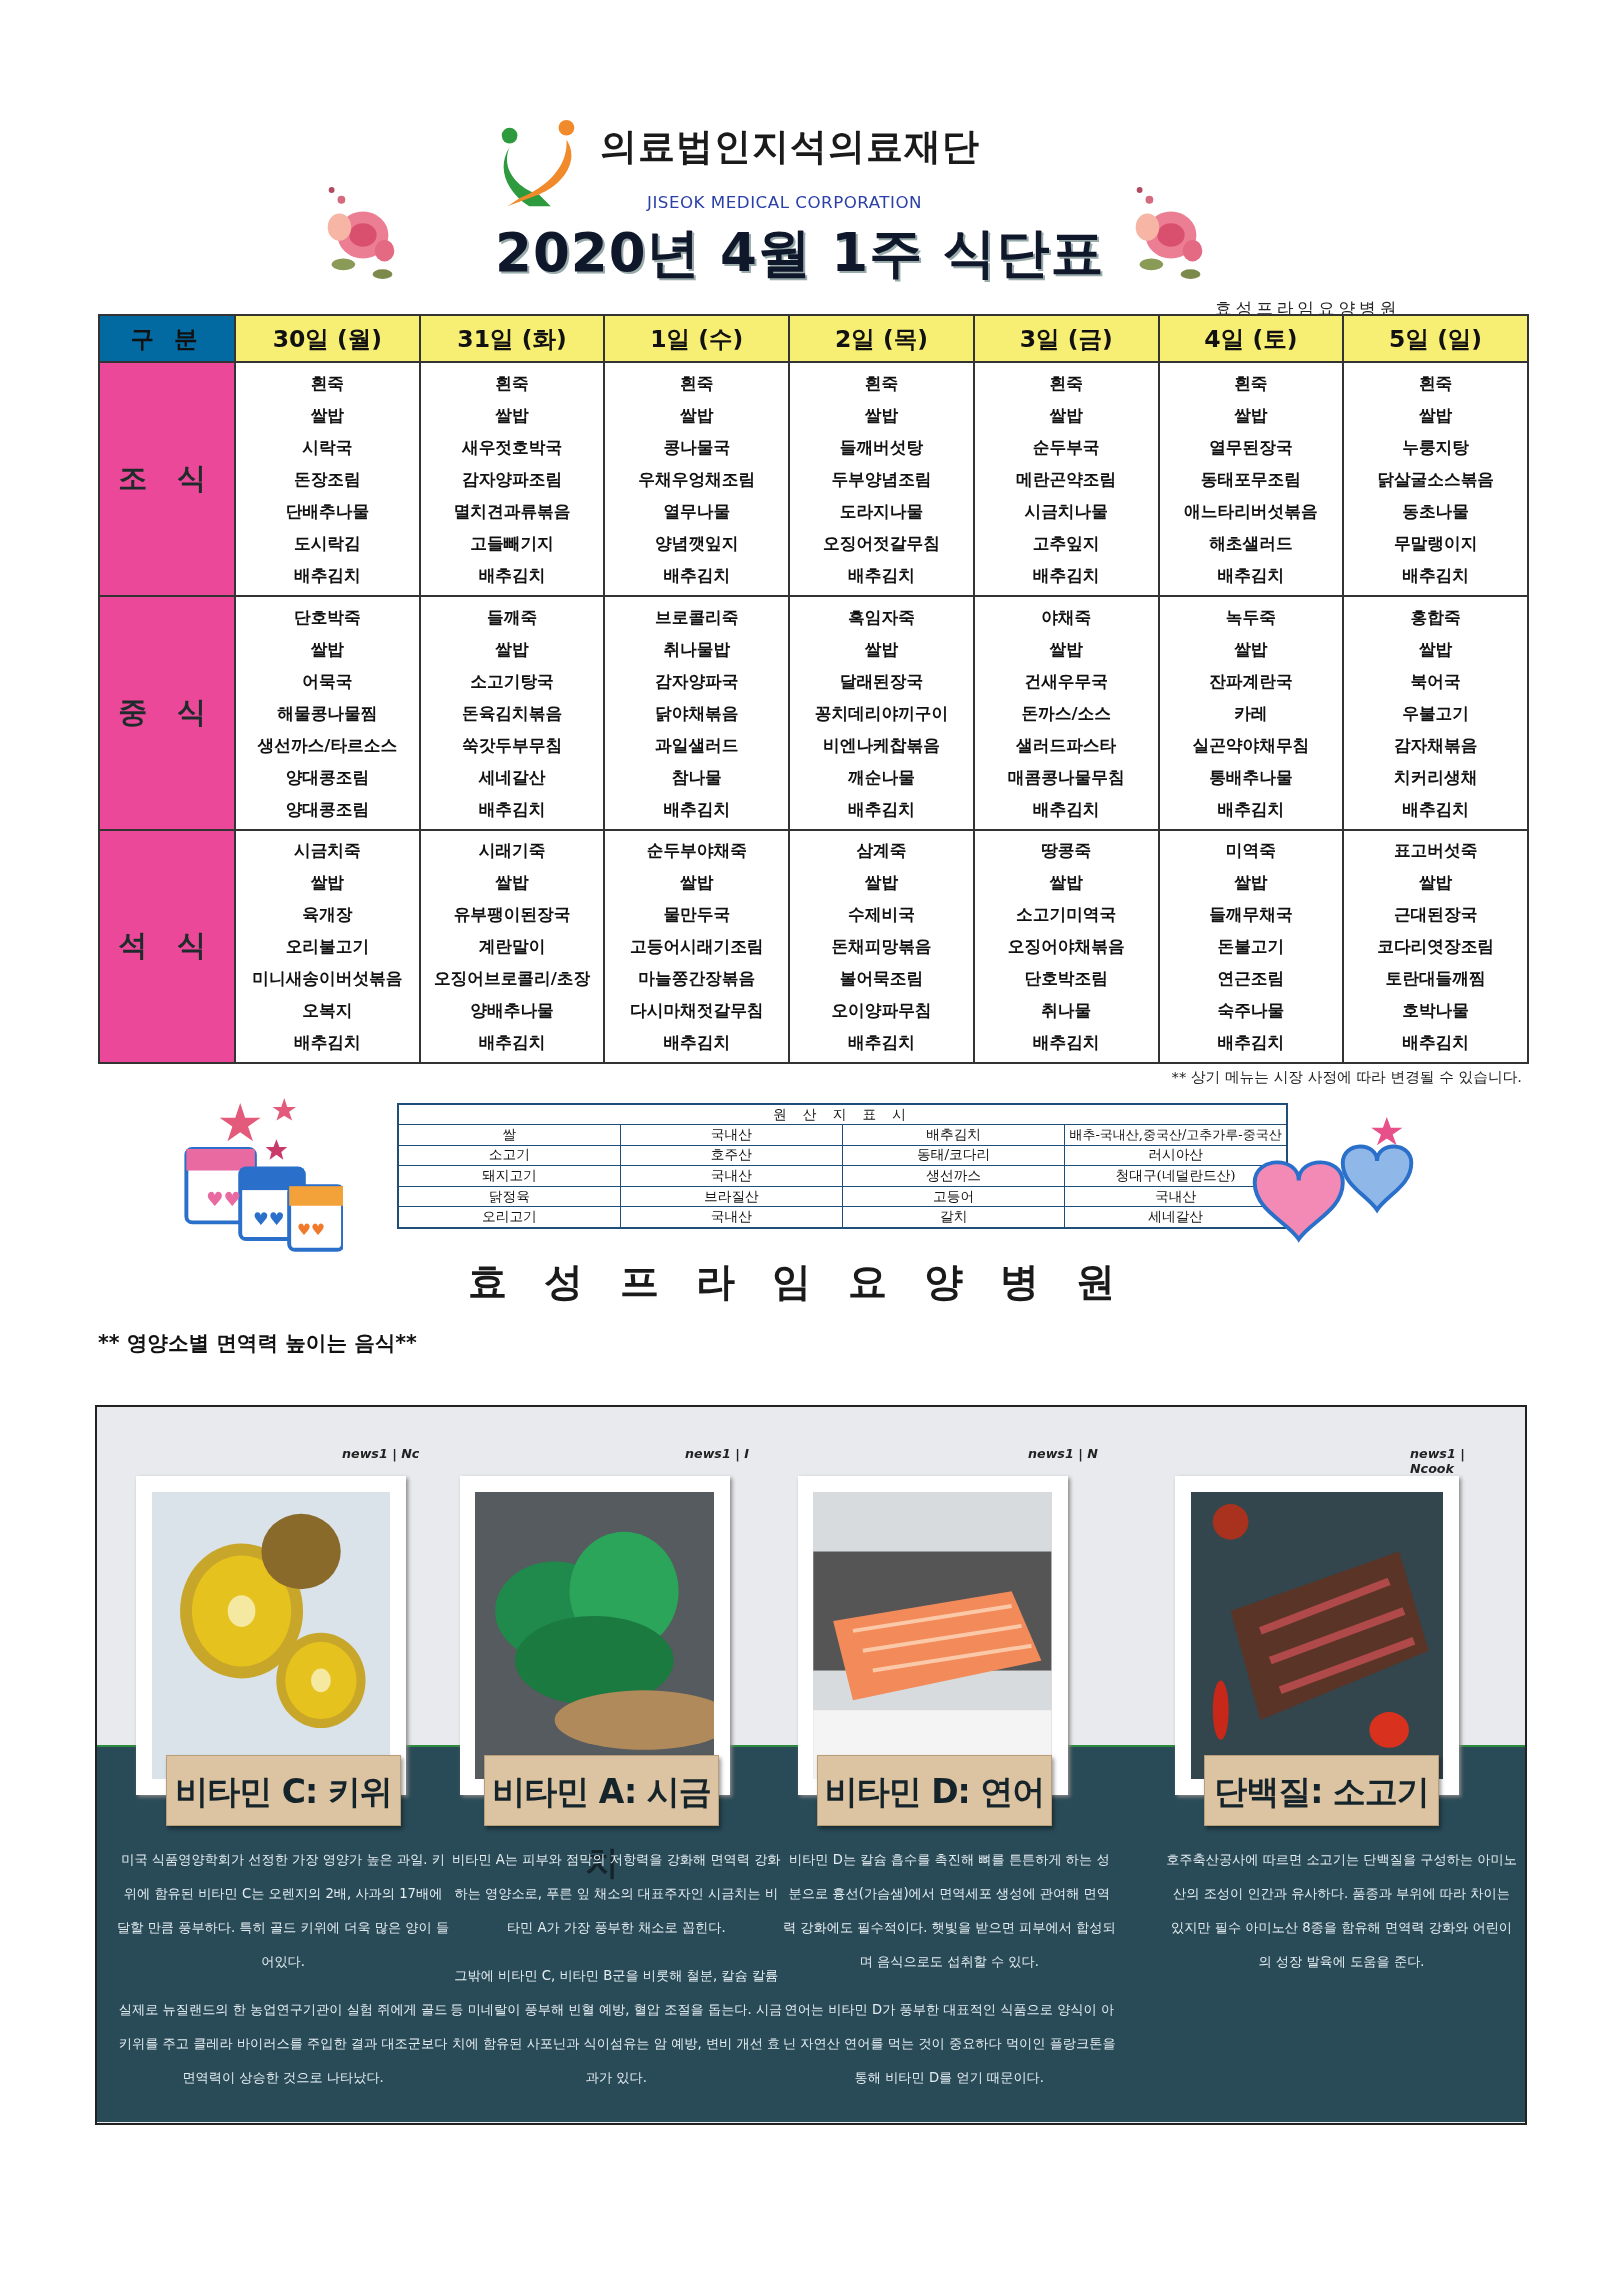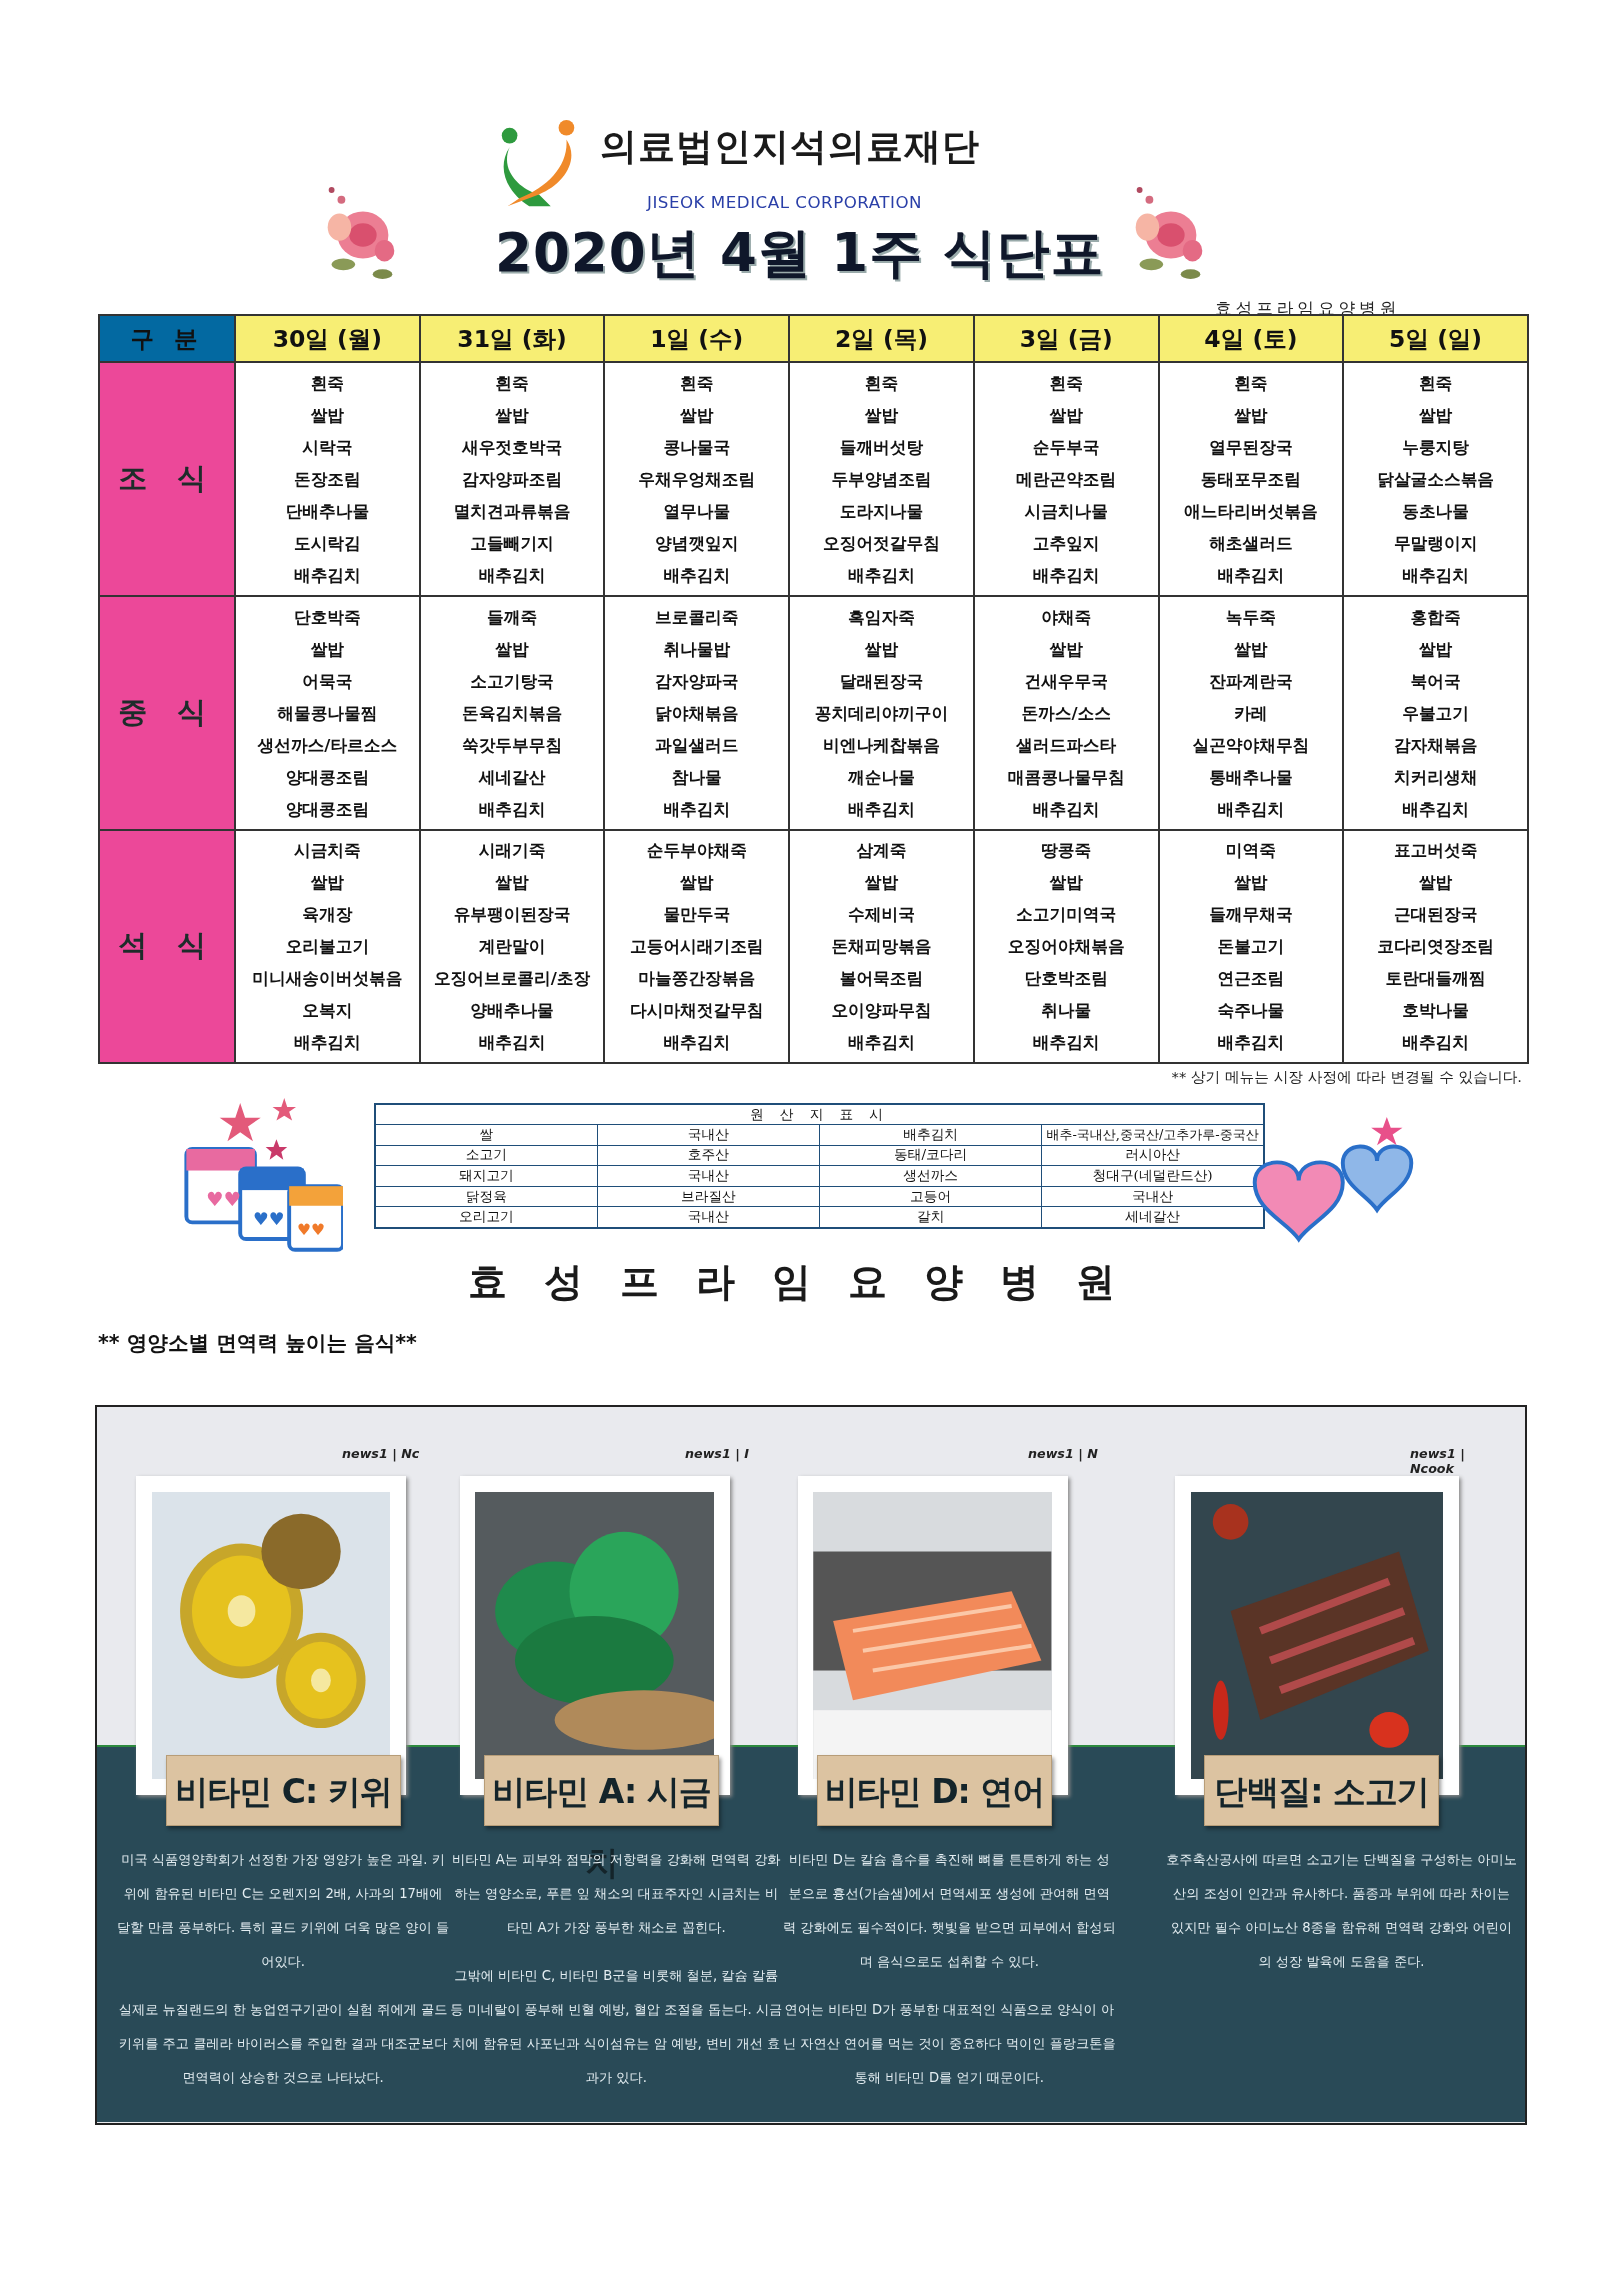--- a/index.html
+++ b/index.html
@@ -20,21 +20,21 @@
   .menu-table { position: absolute; left: 98px; top: 314px; width: 1431px; border-collapse: collapse; table-layout: fixed; }
   .menu-table th, .menu-table td { border: 2.9px solid #333; }
   .menu-table th { height: 47px; font-size: 23.5px; font-weight: bold; background: #f7ee74; }
   .menu-table th.gubun { background: #0369a1; width: 136px; letter-spacing: 5.9px; }
   .menu-table td.meal { background: #ec4899; font-size: 29px; font-weight: bold; color: #1d2c2a; text-align: center; letter-spacing: 9.8px; }
   .menu-table td.cell { background: #fff; vertical-align: top; padding: 3.9px 0; }
   .dish { display: block; text-align: center; font-size: 16.7px; line-height: 32px; height: 32px; font-weight: 600; white-space: nowrap; }
   .notice { position: absolute; right: 98px; top: 1068px; font-size: 14.7px; color: #222; }
 
   
-  .origin { position: absolute; left: 374px; top: 1103px; width: 891px; border-collapse: collapse; table-layout: fixed; border: 2.9px solid #1f4e79; }
+  .origin { position: absolute; left: 397px; top: 1103px; width: 891px; border-collapse: collapse; table-layout: fixed; border: 2.9px solid #1f4e79; }
   .origin td, .origin th { border: 1.5px solid #1f4e79; font-size: 13.7px; text-align: center; height: 20.6px; font-family: "DejaVu Serif", serif; }
   .origin th { font-weight: normal; letter-spacing: 5.9px; }
   .origin td.tiny { font-size: 13px; white-space: nowrap; }
 
   .deco-jars { position: absolute; left: 157px; top: 1088px; width: 186px; height: 167px; }
   .deco-hearts { position: absolute; left: 1240px; top: 1112px; width: 186px; height: 137px; }
 
   .hospital-big { position: absolute; left: 0; width: 1620px; top: 1255px; text-align: center; font-size: 39px; font-weight: bold; letter-spacing: 37px; color: #1a1a1a; }
   .sub-heading { position: absolute; left: 98px; top: 1329px; font-size: 20.6px; font-weight: bold; }
 

